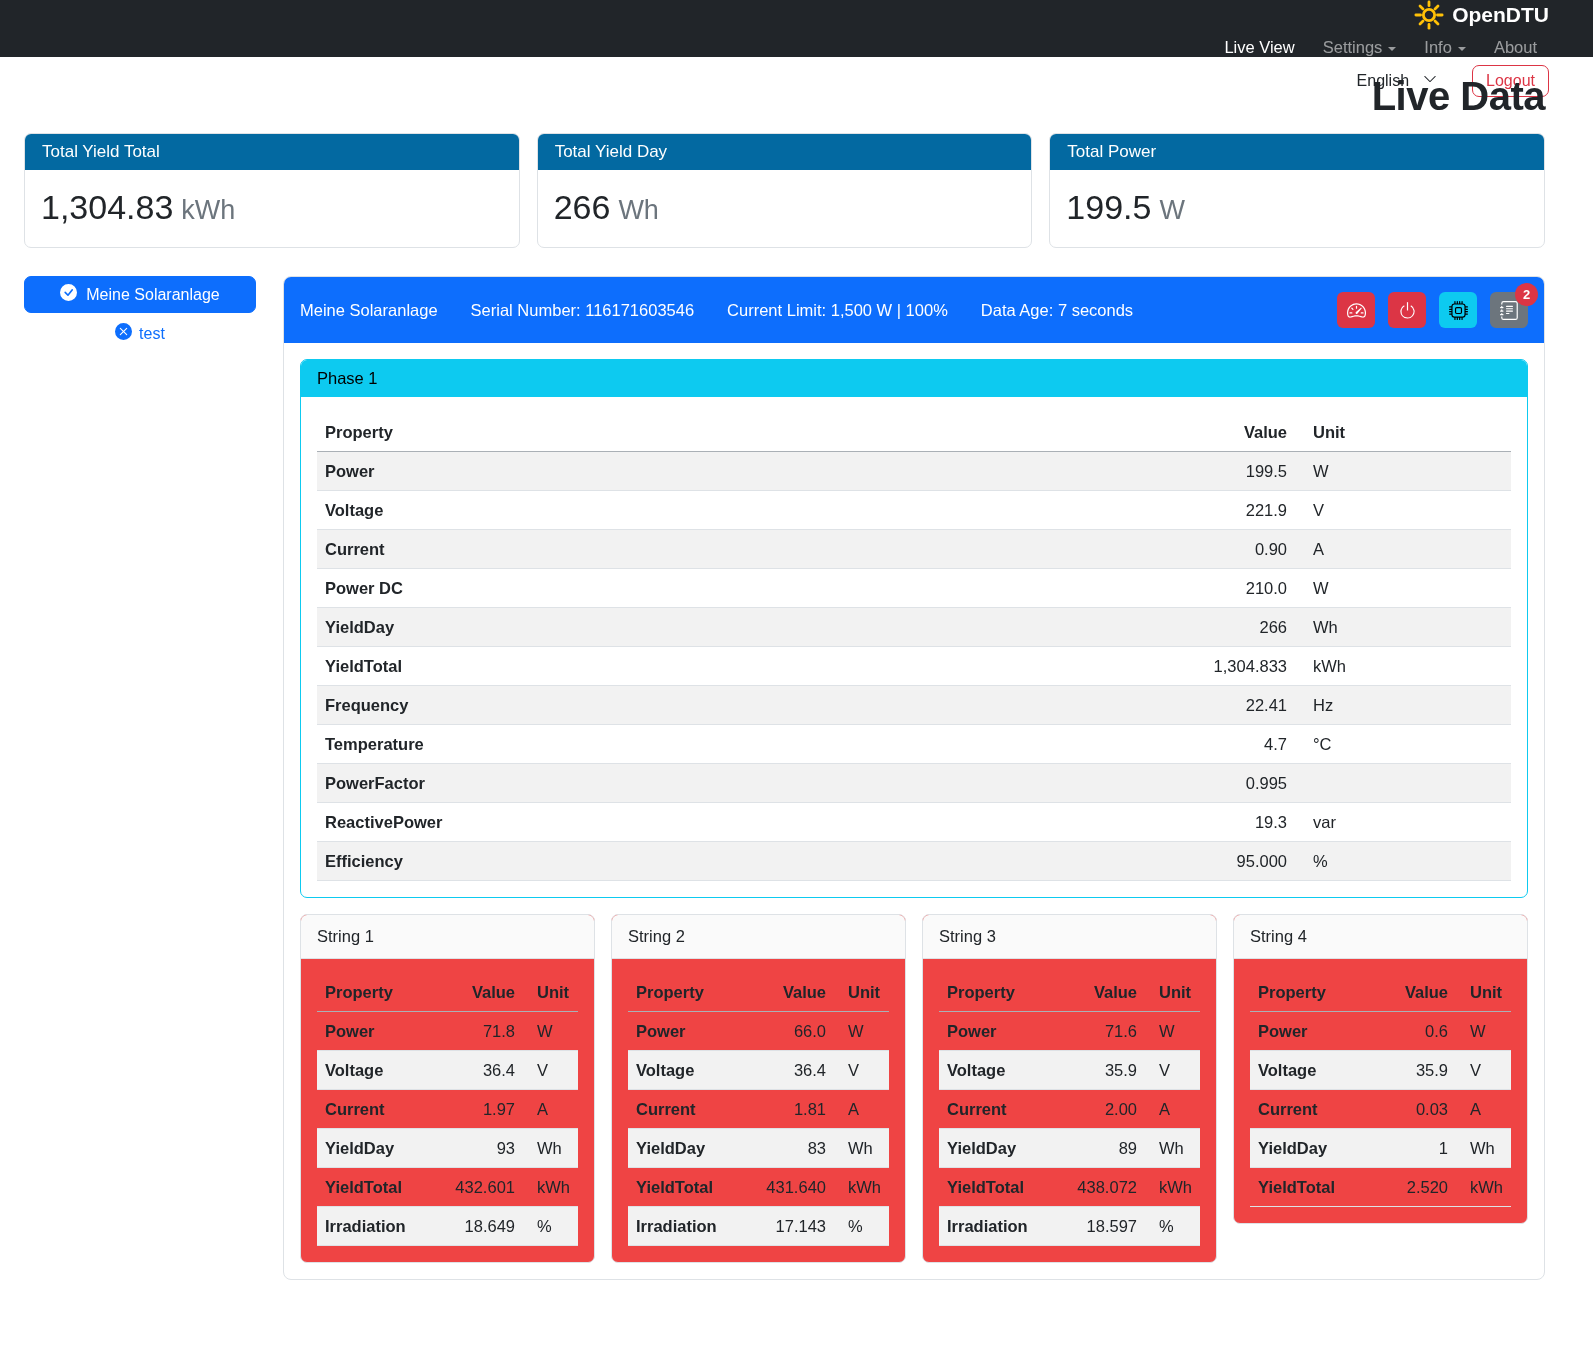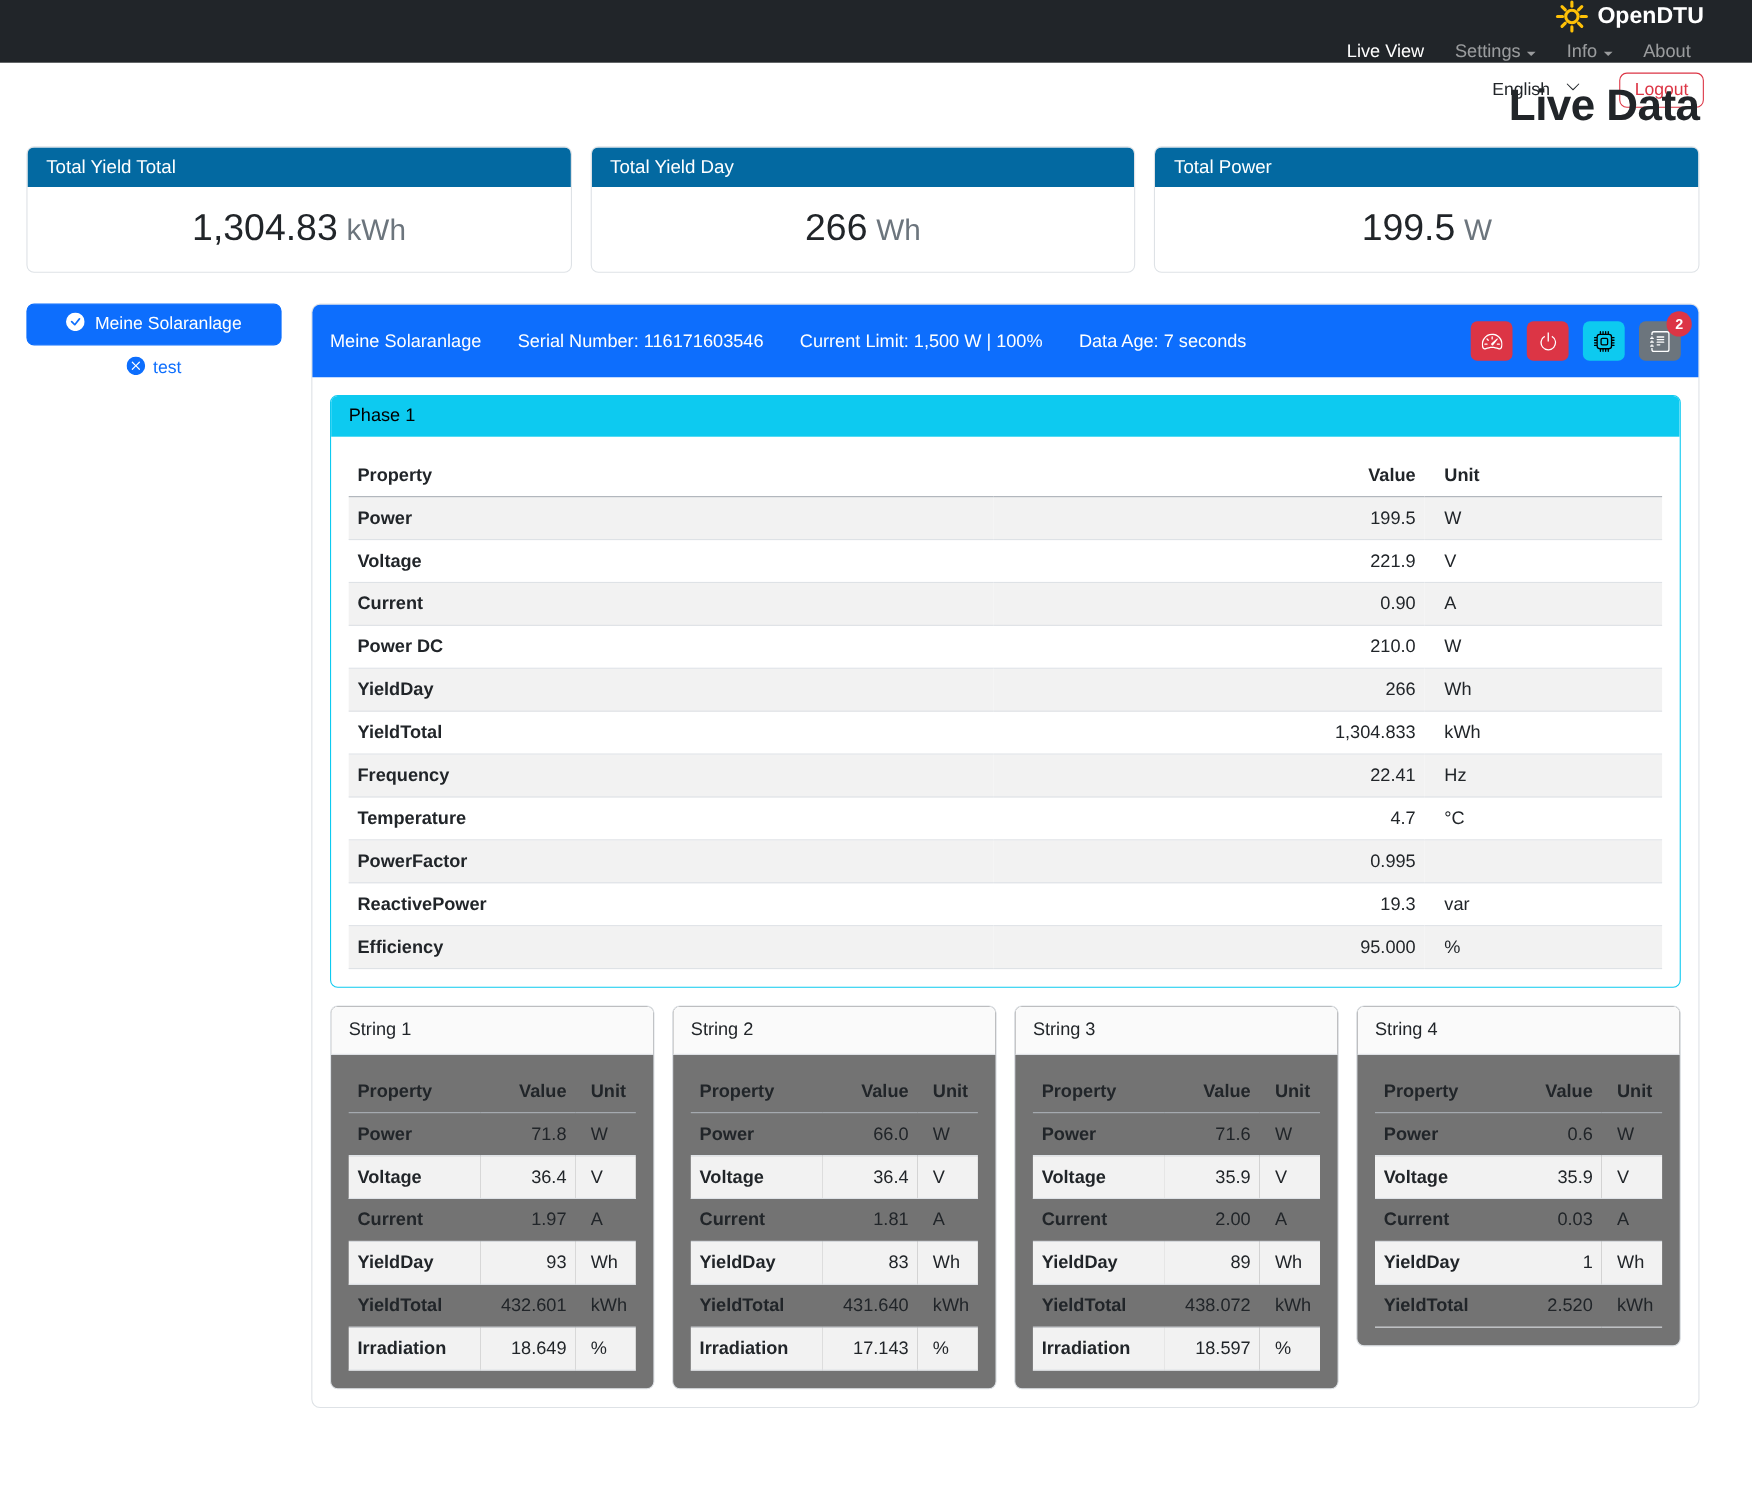--- a/index.html
+++ b/index.html
@@ -40,21 +40,21 @@
   
   .container { margin:0 48px 0 24px; width:1521px; }
   h1.page-title { font-size:40px; font-weight:700; margin:17px 0 14px 0; letter-spacing:-.5px;text-align:right; }
 
   
   .summary-row { display:grid; grid-template-columns:repeat(3,1fr); gap:17px; }
   .card { border:1px solid #dee2e6; border-radius:7px; background:#fff; overflow:hidden; }
   .card-header-success {
     background:#0369a1; color:#fff; font-size:17px; padding:8px 17px;
   }
-  .summary-body { text-align:center; padding:18px 16px 20px 16px; }
+  .summary-body { text-align:left; padding:18px 16px 20px 16px; }
   .summary-value { font-size:34px; font-weight:500; color:#212529; }
   .summary-unit { font-size:27px; color:#6c757d; margin-left:8px; }
 
   
   .content-row { display:flex; gap:27px; margin-top:28px; padding-bottom:16px; }
   .sidebar { width:232px; flex-shrink:0; }
   .inverter-btn {
     width:100%; background:#0d6efd; border:1px solid #0d6efd; color:#fff; border-radius:7px;
     font-size:16px; font-family:inherit; padding:7px 10px; cursor:pointer;
     display:flex; align-items:center; justify-content:center; gap:9px;
@@ -97,21 +97,21 @@
     padding:9.5px 8px; border-bottom:1px solid #dee2e6; text-align:left; vertical-align:middle;
   }
   table.data-table thead th { font-weight:700; border-bottom:1px solid #aab0b6; }
   table.data-table th.prop { font-weight:700; }
   table.data-table .val { text-align:right; }
   .phase-table .unit { width:216px; padding-left:18px; }
   .phase-table tbody tr:nth-child(odd) { background:#f2f2f2; }
 
   
   .strings-row { display:grid; grid-template-columns:repeat(4,1fr); gap:16px; margin-top:16px; align-items:start; }
-  .string-card { border:1px solid #dee2e6; border-radius:7px; background:#737373; overflow:hidden; }
+  .string-card { border:1px solid #dee2e6; border-radius:7px; background:#ef4444; overflow:hidden; }
   .string-header { background:#fafafa; border-bottom:1px solid #dee2e6; padding:12px 16px; font-size:16.5px; color:#212529; }
   .string-body { padding:14px 16px 16px 16px; }
   .string-table .unit { width:54px; padding-left:14px; }
   .string-table .val { width:86px; }
   .string-table tbody tr:nth-child(even) { background:#f2f2f2; }
 </style>
 </head>
 <body>
 
 <nav class="navbar">

